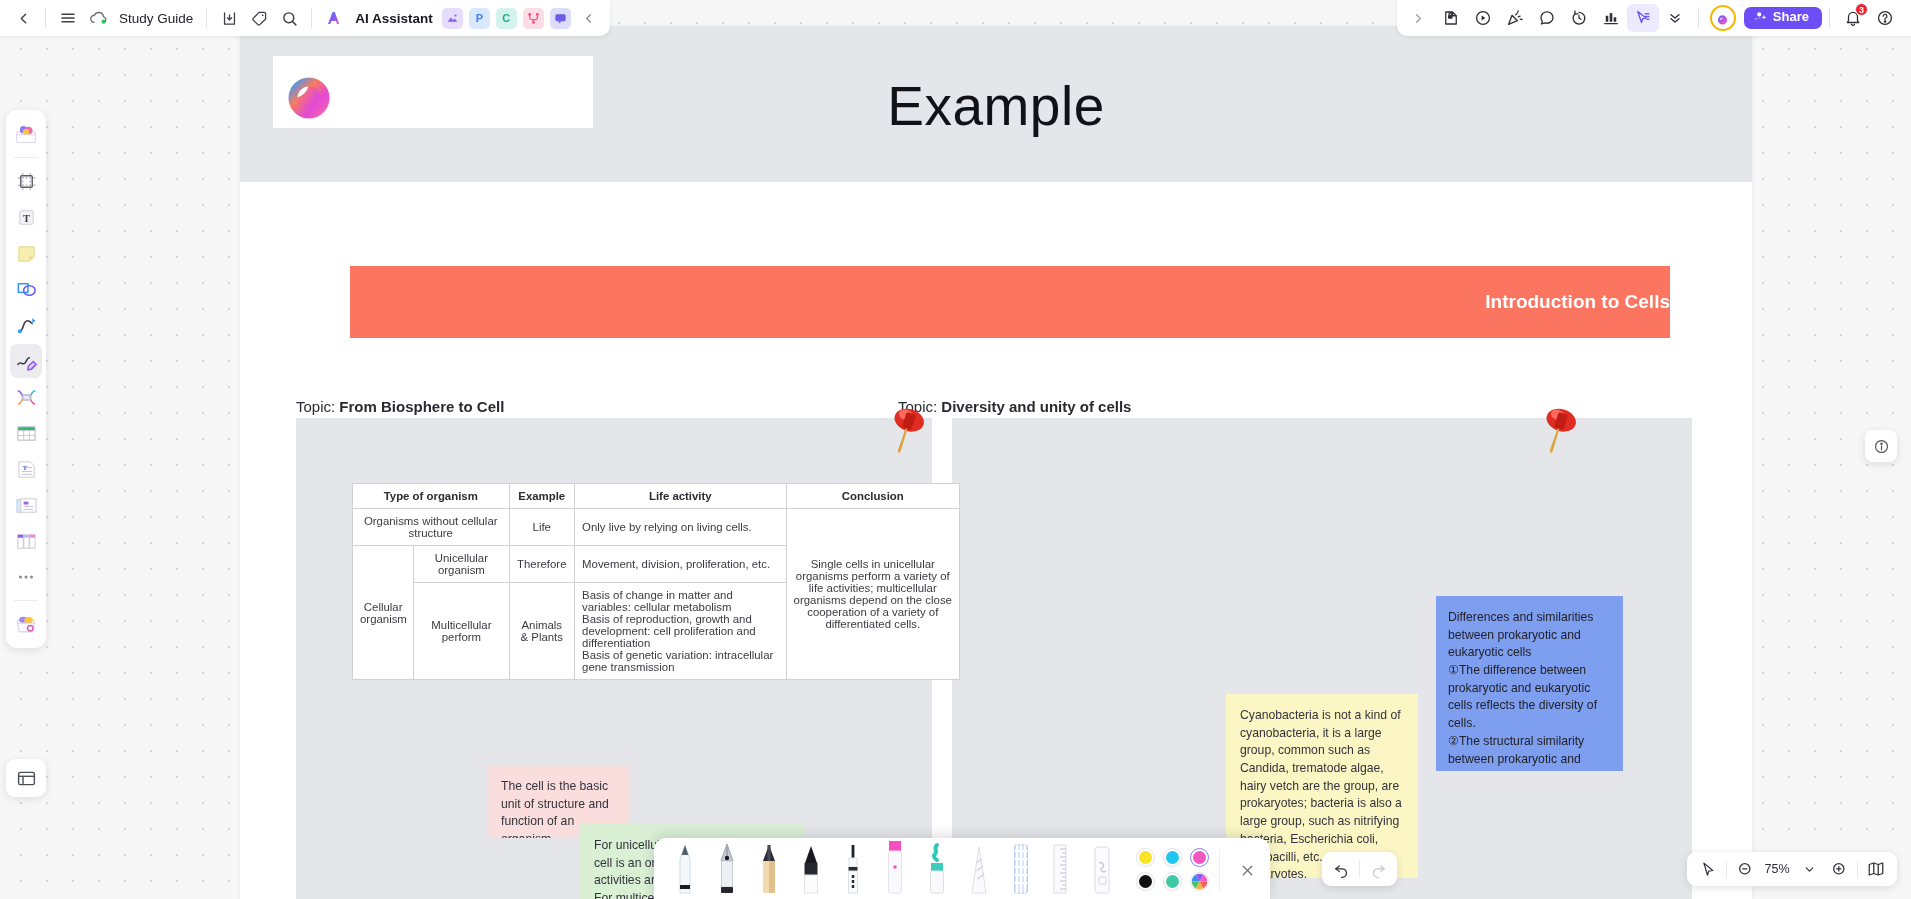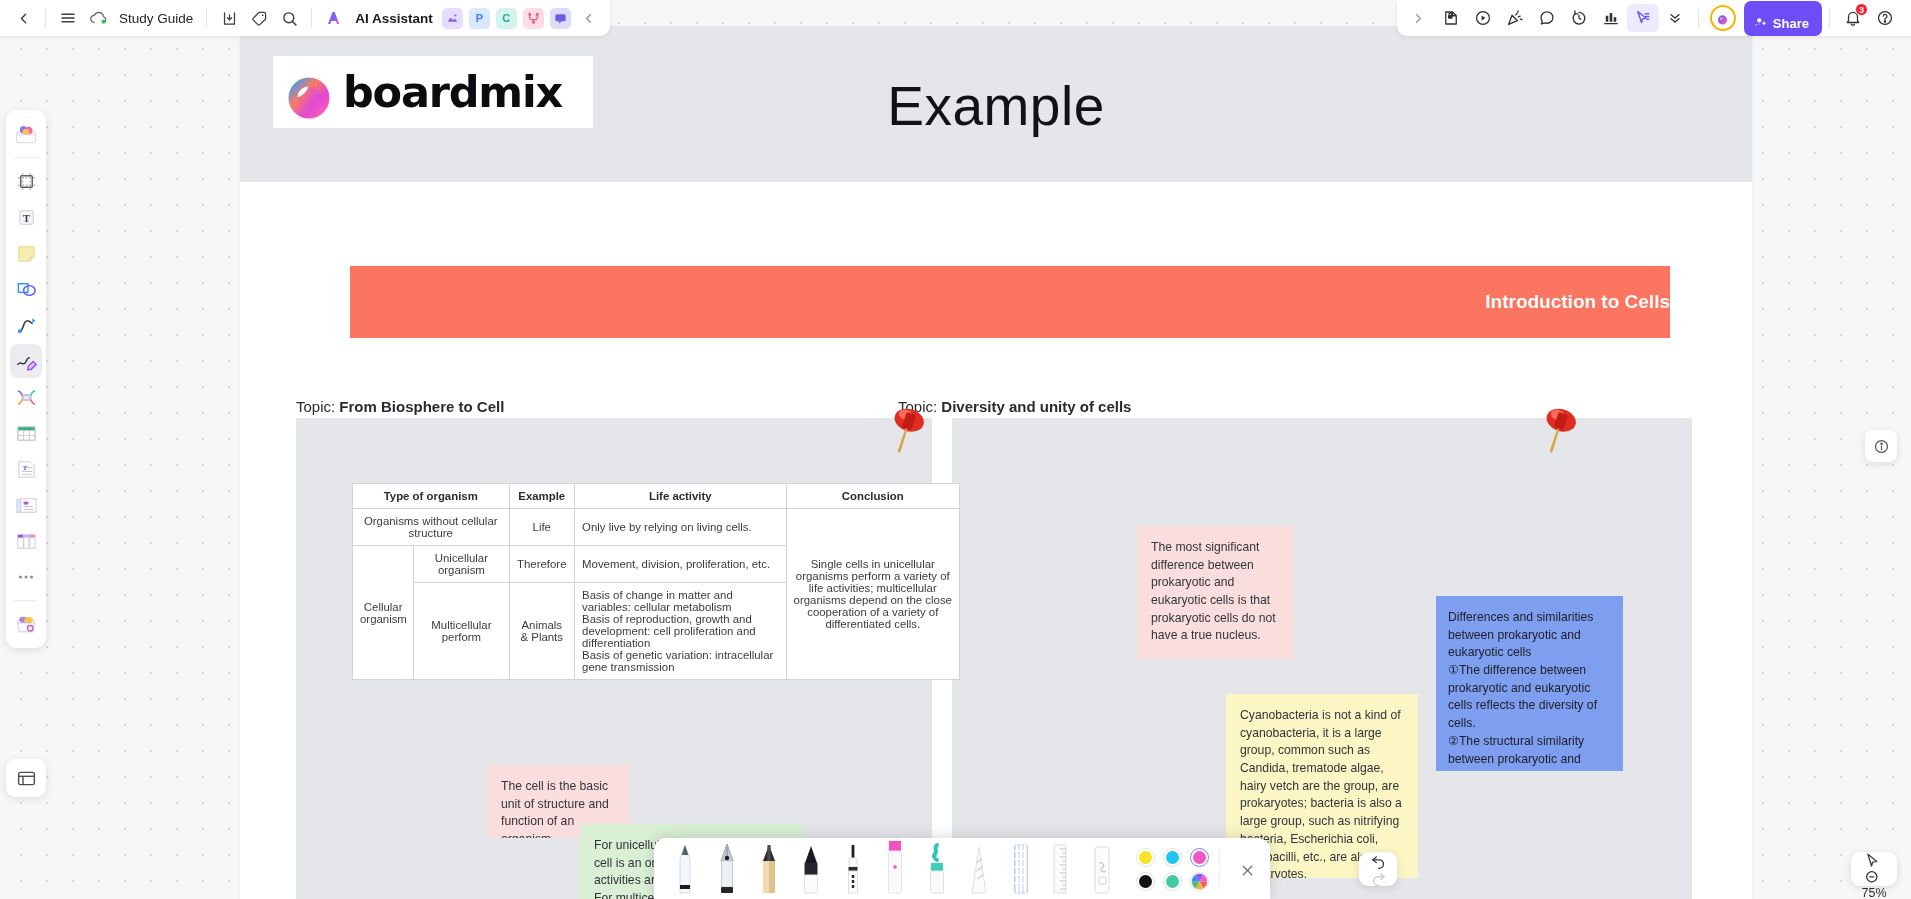--- a/index.html
+++ b/index.html
@@ -73,21 +73,21 @@
     width: 26px; height: 26px; border-radius: 50%;
     border: 2px solid #f7b500;
     display: flex; align-items: center; justify-content: center;
     margin: 0 8px 0 4px; position: relative; cursor: pointer;
     background: #fff;
   }
   .share-btn {
     display: flex; align-items: center; gap: 5px;
     background: #6c4df6; color: #fff;
     font-size: 13px; font-weight: 600;
-    padding: 15px 13px 5px 10px; border-radius: 7px; cursor: pointer;
+    padding: 2px 13px 5px 10px; border-radius: 7px; cursor: pointer;
     white-space: nowrap;
   }
   .bell-wrap { position: relative; }
   .badge {
     position: absolute; top: -1px; right: 1px;
     min-width: 13px; height: 13px; padding: 0 2px;
     background: #f5222d; color: #fff; font-size: 9px; font-weight: 700;
     border-radius: 7px; display: flex; align-items: center; justify-content: center;
     border: 1.5px solid #fff;
   }
@@ -235,21 +235,21 @@
     width: 34px; height: 34px; margin: 0 0 12px 6px;
     display: flex; align-items: center; justify-content: center;
     color: #6f6f78; cursor: pointer; border-radius: 6px;
   }
 
   
   .undo-grp, .zoom-grp {
     position: absolute; bottom: 13px; height: 34px;
     background: #fff; border-radius: 9px;
     box-shadow: 0 2px 9px rgba(0,0,0,.12);
-    display: flex; z-index: 50; flex-direction: column;
+    display: flex; align-items: center; z-index: 50;
   }
   .undo-grp { right: 514px; padding: 0 4px; }
   .zoom-grp { right: 14px; padding: 0 6px; }
   .zc {
     width: 30px; height: 28px; border-radius: 6px;
     display: flex; align-items: center; justify-content: center;
     cursor: pointer; color: #33333b;
   }
   .zc.dis { color: #c7c7cd; }
   .vsep { width: 1px; height: 18px; background: #e9e9ed; margin: 0 3px; }
@@ -283,21 +283,20 @@
                 <stop offset="0%" stop-color="#3d9bf7"></stop>
                 <stop offset="35%" stop-color="#fa7b5e"></stop>
                 <stop offset="70%" stop-color="#e04ad4"></stop>
                 <stop offset="100%" stop-color="#ff5fb0"></stop>
               </linearGradient>
             </defs>
             <path d="M10 3 L10 34 A16 16 0 1 0 26 18 A16 16 0 0 1 10 34 Z" fill="url(#lg)"></path>
             <circle cx="26" cy="34" r="16" fill="none" stroke="url(#lg)" stroke-width="9"></circle>
           </svg>
         </div>
-        <div class="logo-text">boardmix</div>
       </div>
       <div class="slide-title">Example</div>
     </div>
 
     <div class="banner">
       <div class="banner-text">Introduction to Cells</div>
     </div>
 
     <div class="col-head" style="left:56px; top:372px;">
       <span>Topic: </span><b>From Biosphere to Cell</b>
@@ -368,21 +367,20 @@
 Basis of reproduction, growth and development: cell proliferation and differentiation
 Basis of genetic variation: intracellular gene transmission</td>
         </tr>
       </tbody>
     </table>
 
     <div class="note pink" style="left:247px; top:739px; width:143px; height:73px;">The cell is the basic unit of structure and function of an organism</div>
 
     <div class="note green" style="left:340px; top:798px; width:224px; height:160px; z-index:3;">For unicellular organisms, a single cell is an organism, and all of its life activities are carried out by that cell. For multicellular organisms, one organism contains multiple cells, and the life activities are performed by multiple cells. The virus has no cellular structure and parasitizes in the living cells. Therefore, the cell is the basic unit of structure and function of an organism.</div>
 
-    <div class="note pink" style="left:897px; top:500px; width:157px; height:133px;">The most significant difference between prokaryotic and eukaryotic cells is that prokaryotic cells do not have a true nucleus.</div>
 
     <div class="note yellow" style="left:986px; top:668px; width:192px; height:184px; z-index:3;">Cyanobacteria is not a kind of cyanobacteria, it is a large group, common such as Candida, trematode algae, hairy vetch are the group, are prokaryotes; bacteria is also a large group, such as nitrifying bacteria, Escherichia coli, lactobacilli, etc., are also prokaryotes.</div>
 
     <div class="note blue" style="left:1196px; top:570px; width:187px; height:175px;">Differences and similarities between prokaryotic and eukaryotic cells
 ①The difference between prokaryotic and eukaryotic cells reflects the diversity of cells.
 ②The structural similarity between prokaryotic and eukaryotic cells reflects the unity of the cell.</div>
   </div>
 
   <div class="topbar-left">
     <div class="tb-btn">

